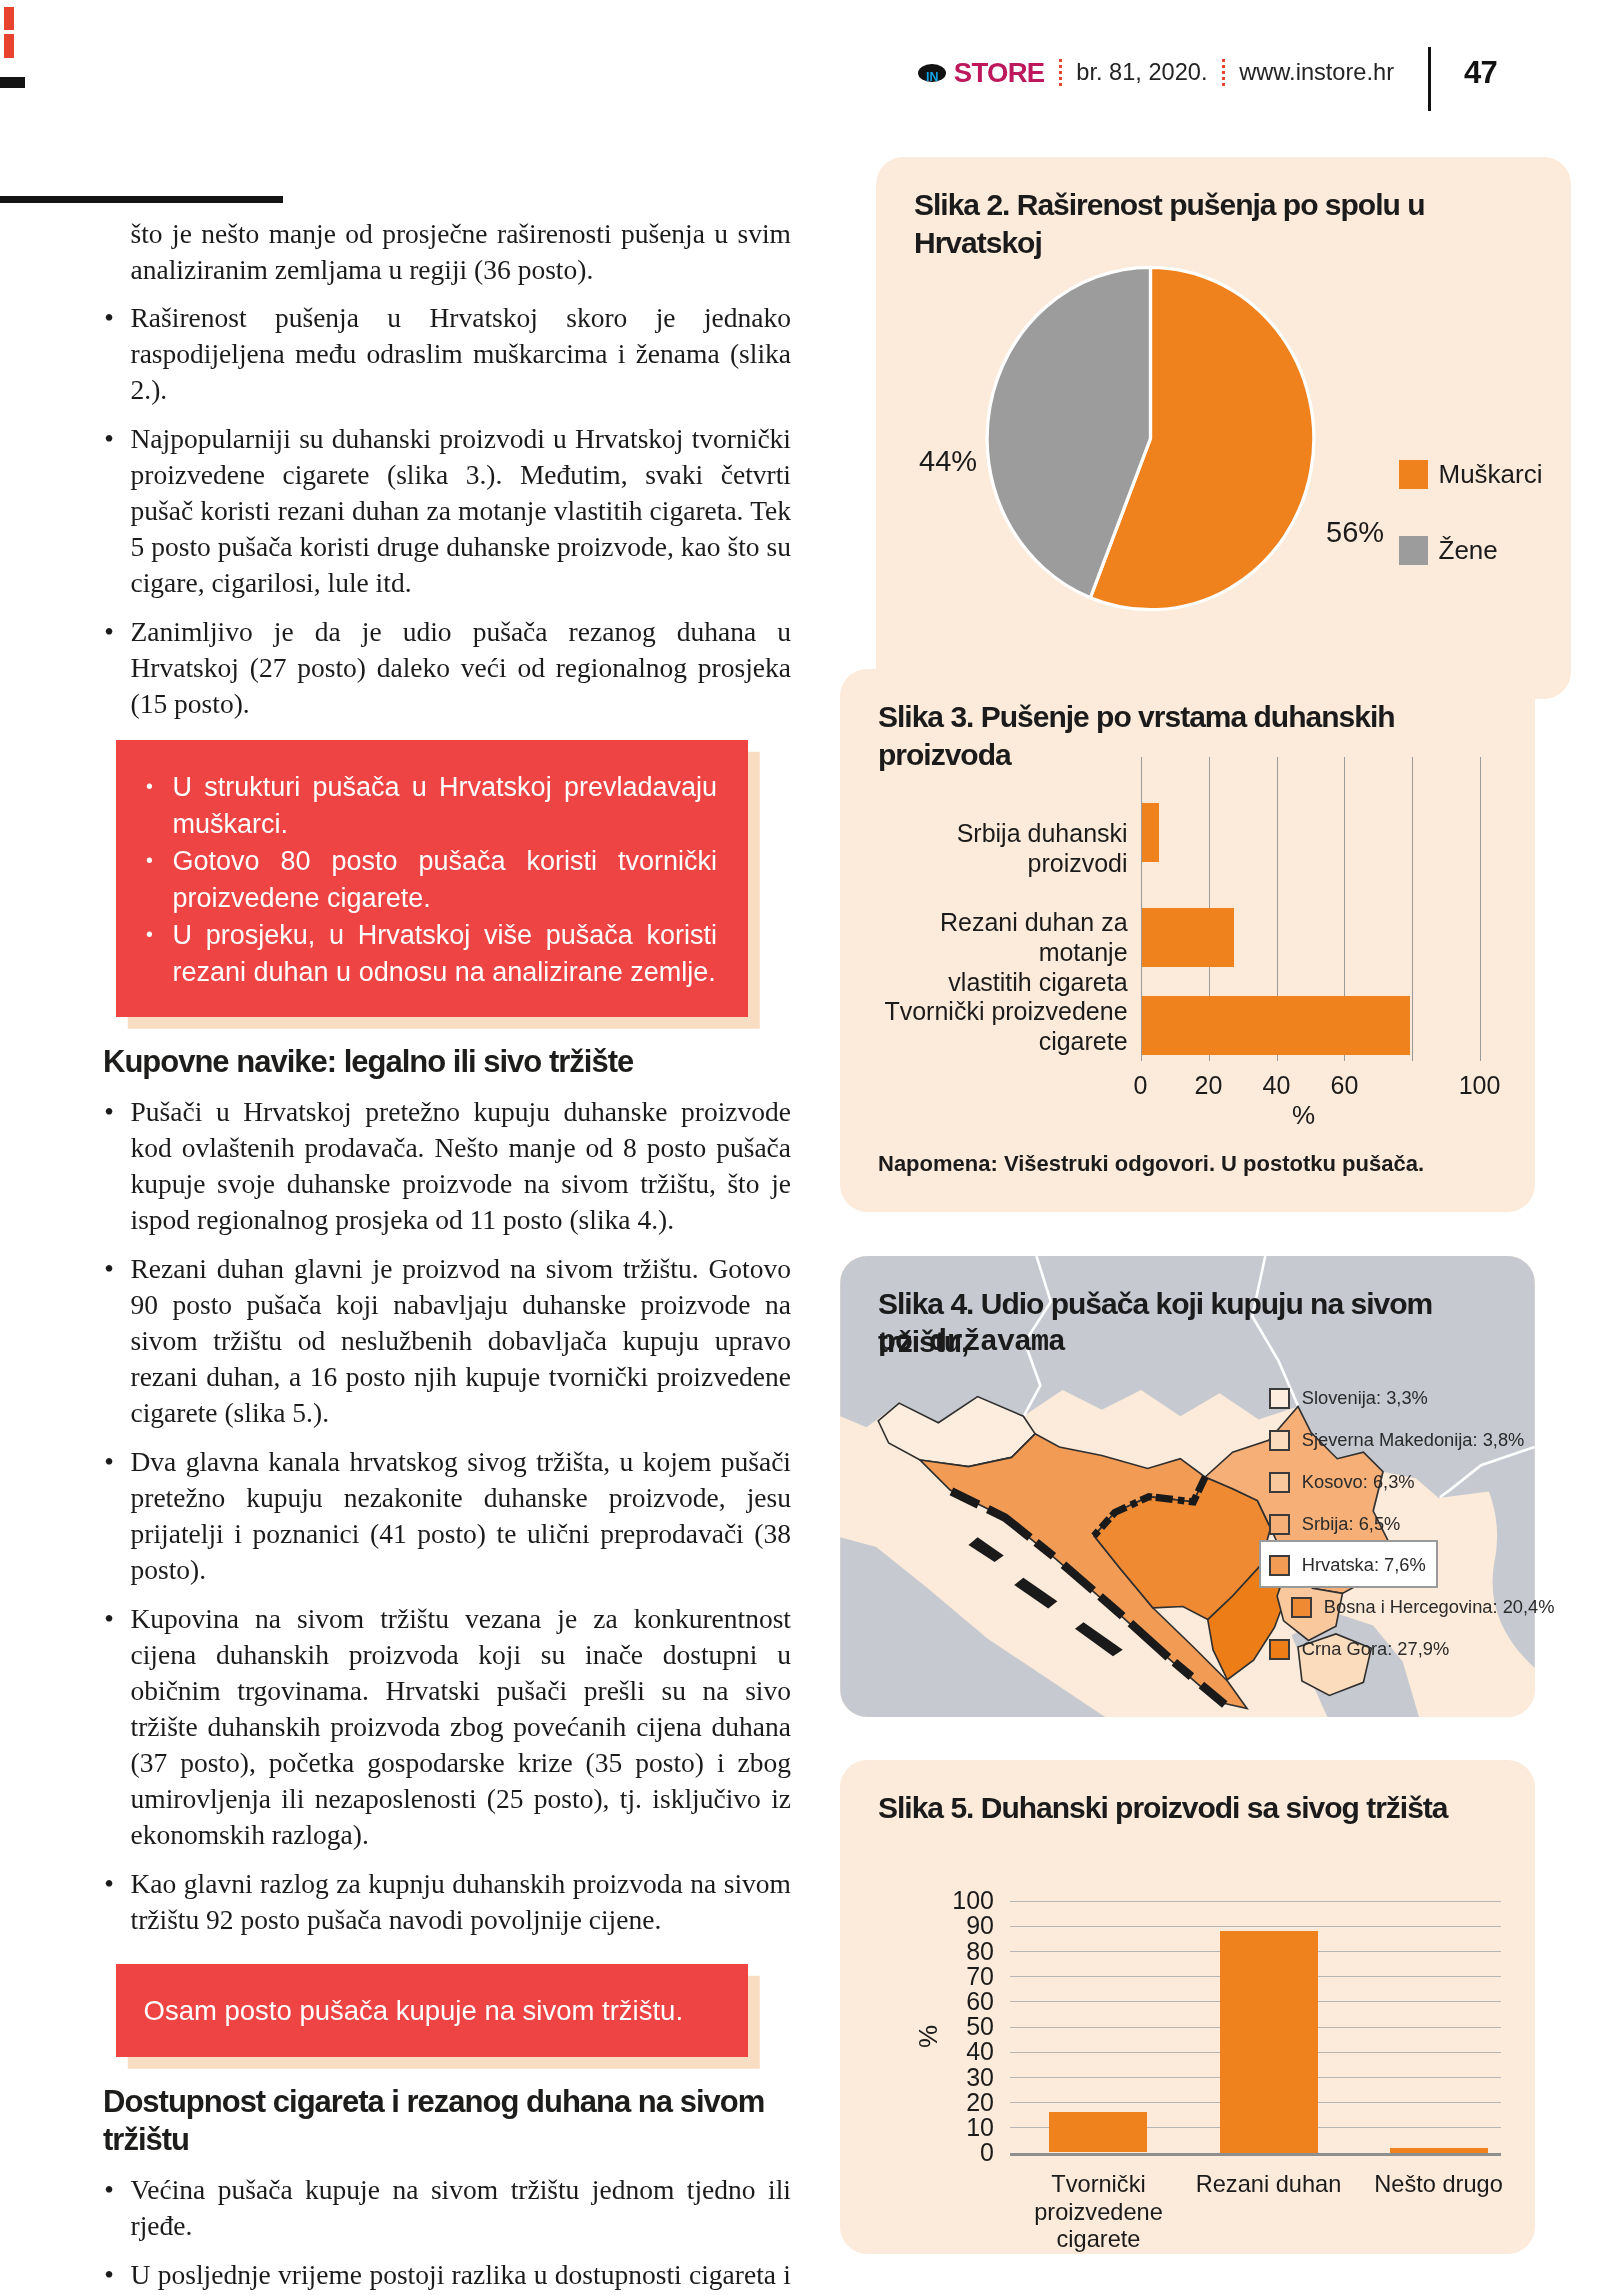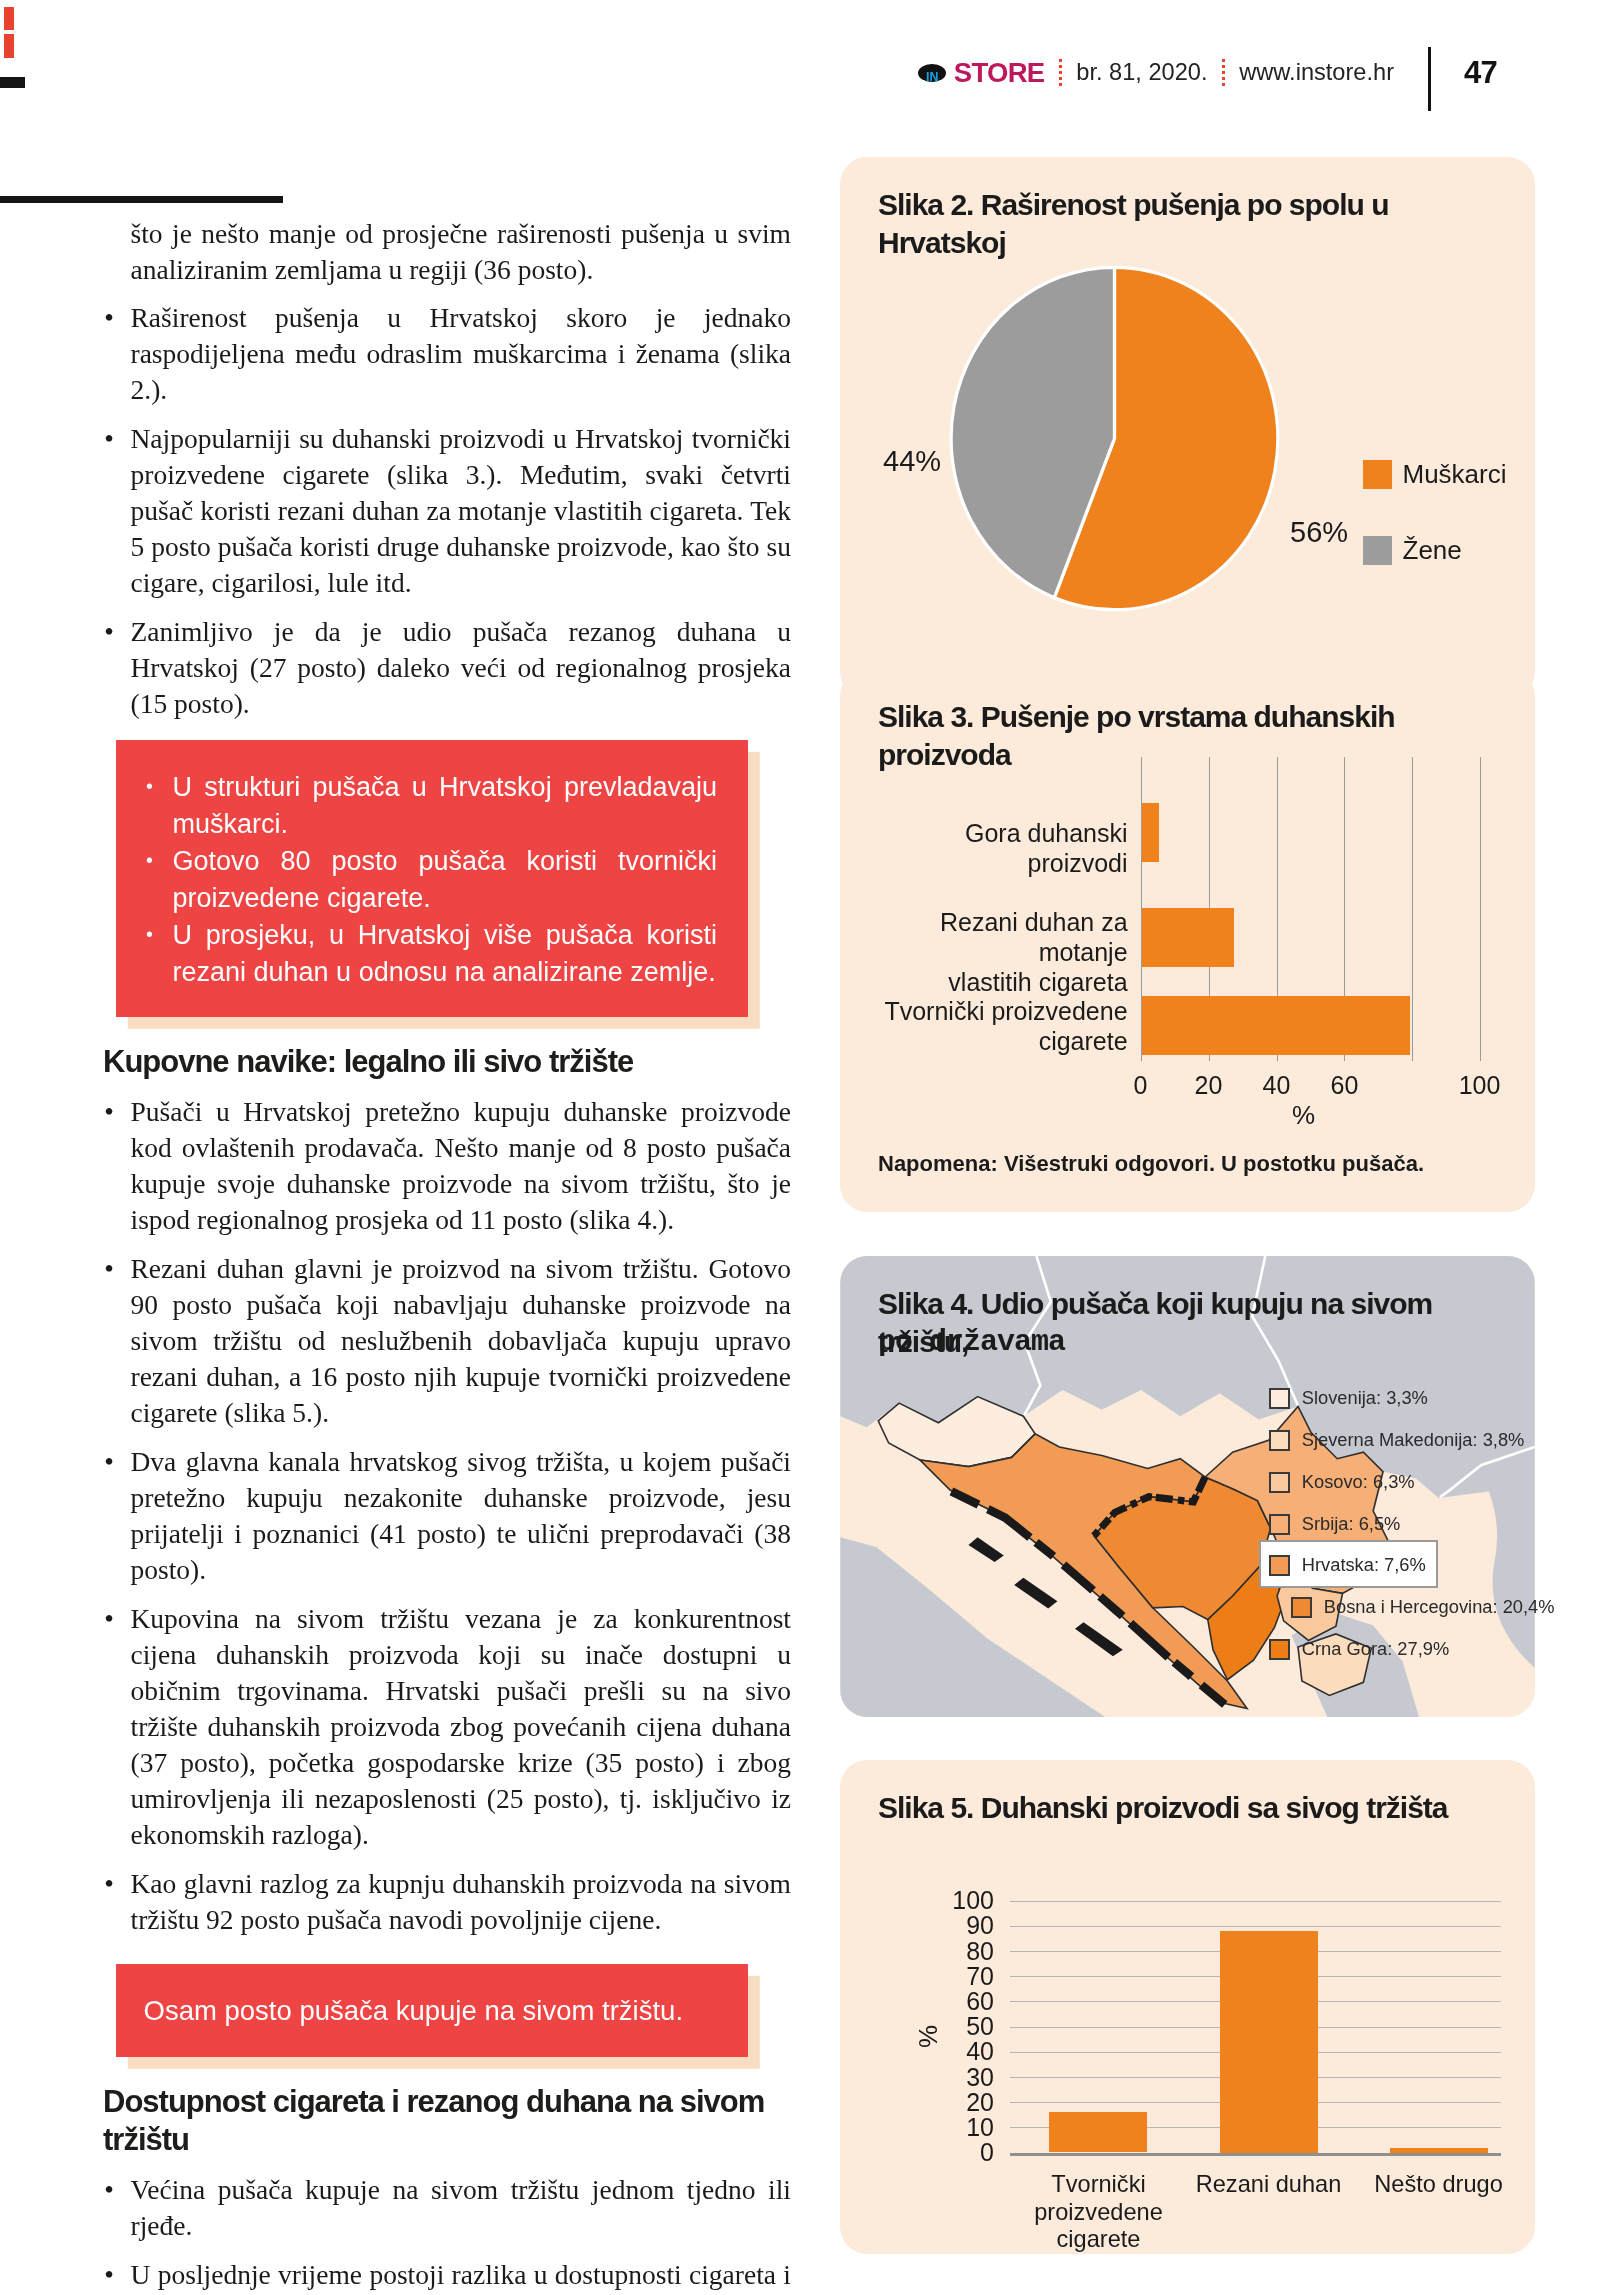--- a/index.html
+++ b/index.html
@@ -32,21 +32,21 @@
        background:#ef4444;color:#ffffff;padding:29px 31px 26px 27.5px;
        box-shadow:11.8px 11.8px 0 0 #F8DDC3;}
   .obox ul{list-style:none;margin:0;padding:0;}
   .obox ul li{position:relative;padding-left:29px;font:27px/37px "Liberation Sans",sans-serif;
        text-align:justify;}
   .obox ul li::before{content:"\2022";position:absolute;left:2.6px;top:-1.3px;font-size:19.6px;}
   .obox.single{padding:30px 31px 29px 27.5px;margin-top:26px;}
   .obox.single p{margin:0;font:27.5px/34px "Liberation Sans",sans-serif;}
   
   .panel{position:absolute;left:840px;width:695px;background:#FCEADA;border-radius:27.5px;}
-  .p2{top:157px;height:542px;}
+  .p2{top:157px;height:542px;margin-left:36px;}
   .p3{top:669px;height:543px;}
   .p4{top:1256px;height:461px;}
   .p5{top:1760px;height:494px;}
   .ptitle{position:absolute;left:38px;top:29px;width:622px;
        font:bold 30px/38px "Liberation Sans",sans-serif;letter-spacing:-1px;color:#1b1b1b;z-index:5;}
   
   .fig2-svg{position:absolute;left:98px;top:85px;}
   .pie-label{position:absolute;font:29px/33px "Liberation Sans",sans-serif;color:#1b1b1b;}
   .lg-row{position:absolute;display:flex;align-items:center;gap:10.5px;}
   .lg-sw{width:29px;height:29px;flex:0 0 auto;}
@@ -153,21 +153,21 @@
         <div class="vline" style="left:437px;top:88px;height:304px;"></div>
         <div class="vline" style="left:504px;top:88px;height:304px;"></div>
         <div class="vline" style="left:572px;top:88px;height:304px;"></div>
         <div class="vline" style="left:640px;top:88px;height:304px;"></div>
         <div class="tick" style="left:268px;top:402px;width:65px;">0</div>
         <div class="tick" style="left:336px;top:402px;width:65px;">20</div>
         <div class="tick" style="left:404px;top:402px;width:65px;">40</div>
         <div class="tick" style="left:472px;top:402px;width:65px;">60</div>
         <div class="tick" style="left:607px;top:402px;width:65px;">100</div>
         <div class="bar" style="left:302px;top:134px;width:17px;height:59px;"></div>
-        <div class="cat3" style="top:149px;">Gora duhanski proizvodi</div>
+        <div class="cat3" style="top:149px;">Srbija duhanski proizvodi</div>
         <div class="bar" style="left:302px;top:239px;width:92px;height:59px;"></div>
         <div class="cat3" style="top:238px;">Rezani duhan za motanje
 vlastitih cigareta</div>
         <div class="bar" style="left:302px;top:327px;width:268px;height:59px;"></div>
         <div class="cat3" style="top:327px;">Tvornički proizvedene
 cigarete</div>
       </div>
     <div class="axis-pct" style="left:452px;top:432px;">%</div>
     <div class="note">Napomena: Višestruki odgovori. U postotku pušača.</div>
   </section>

